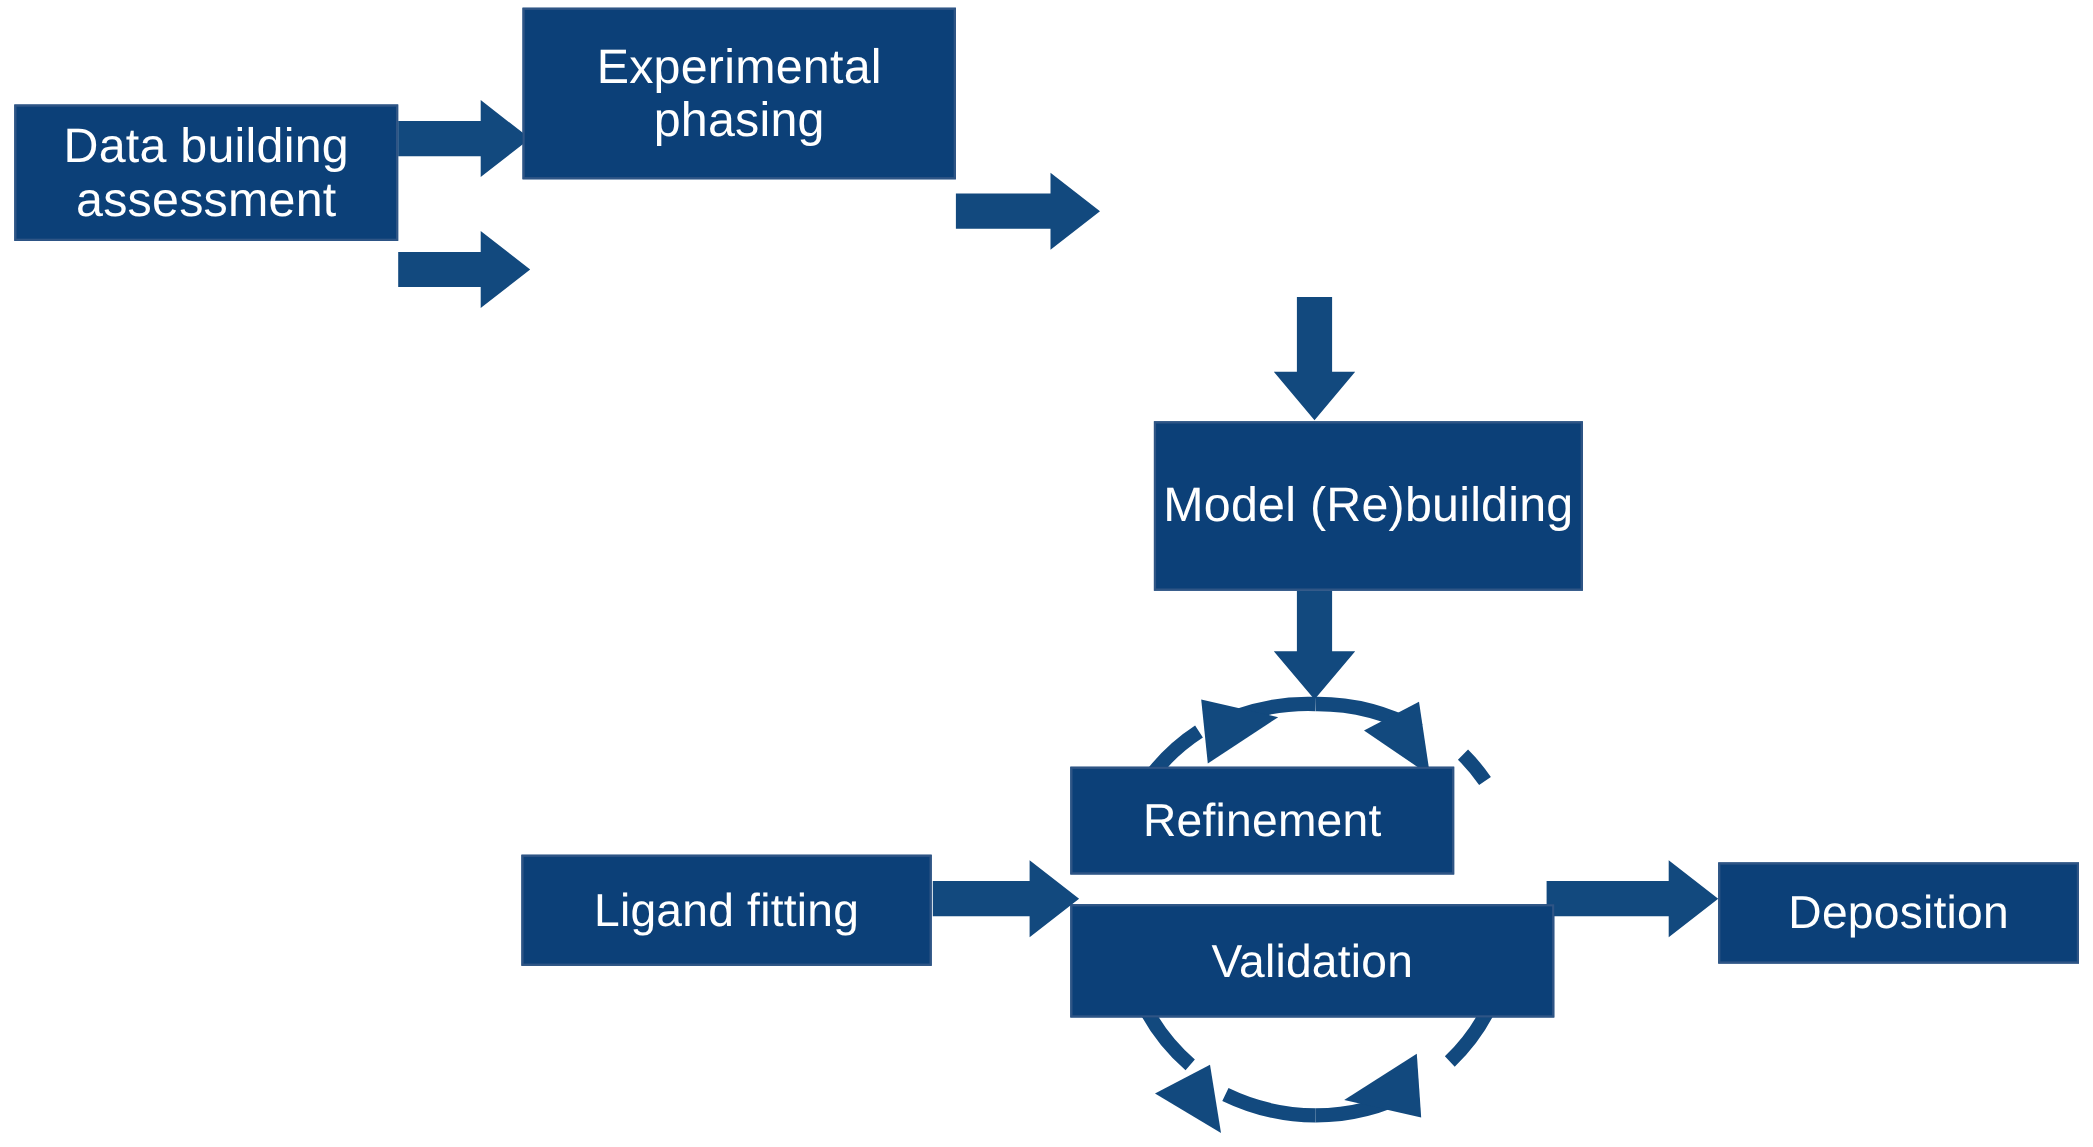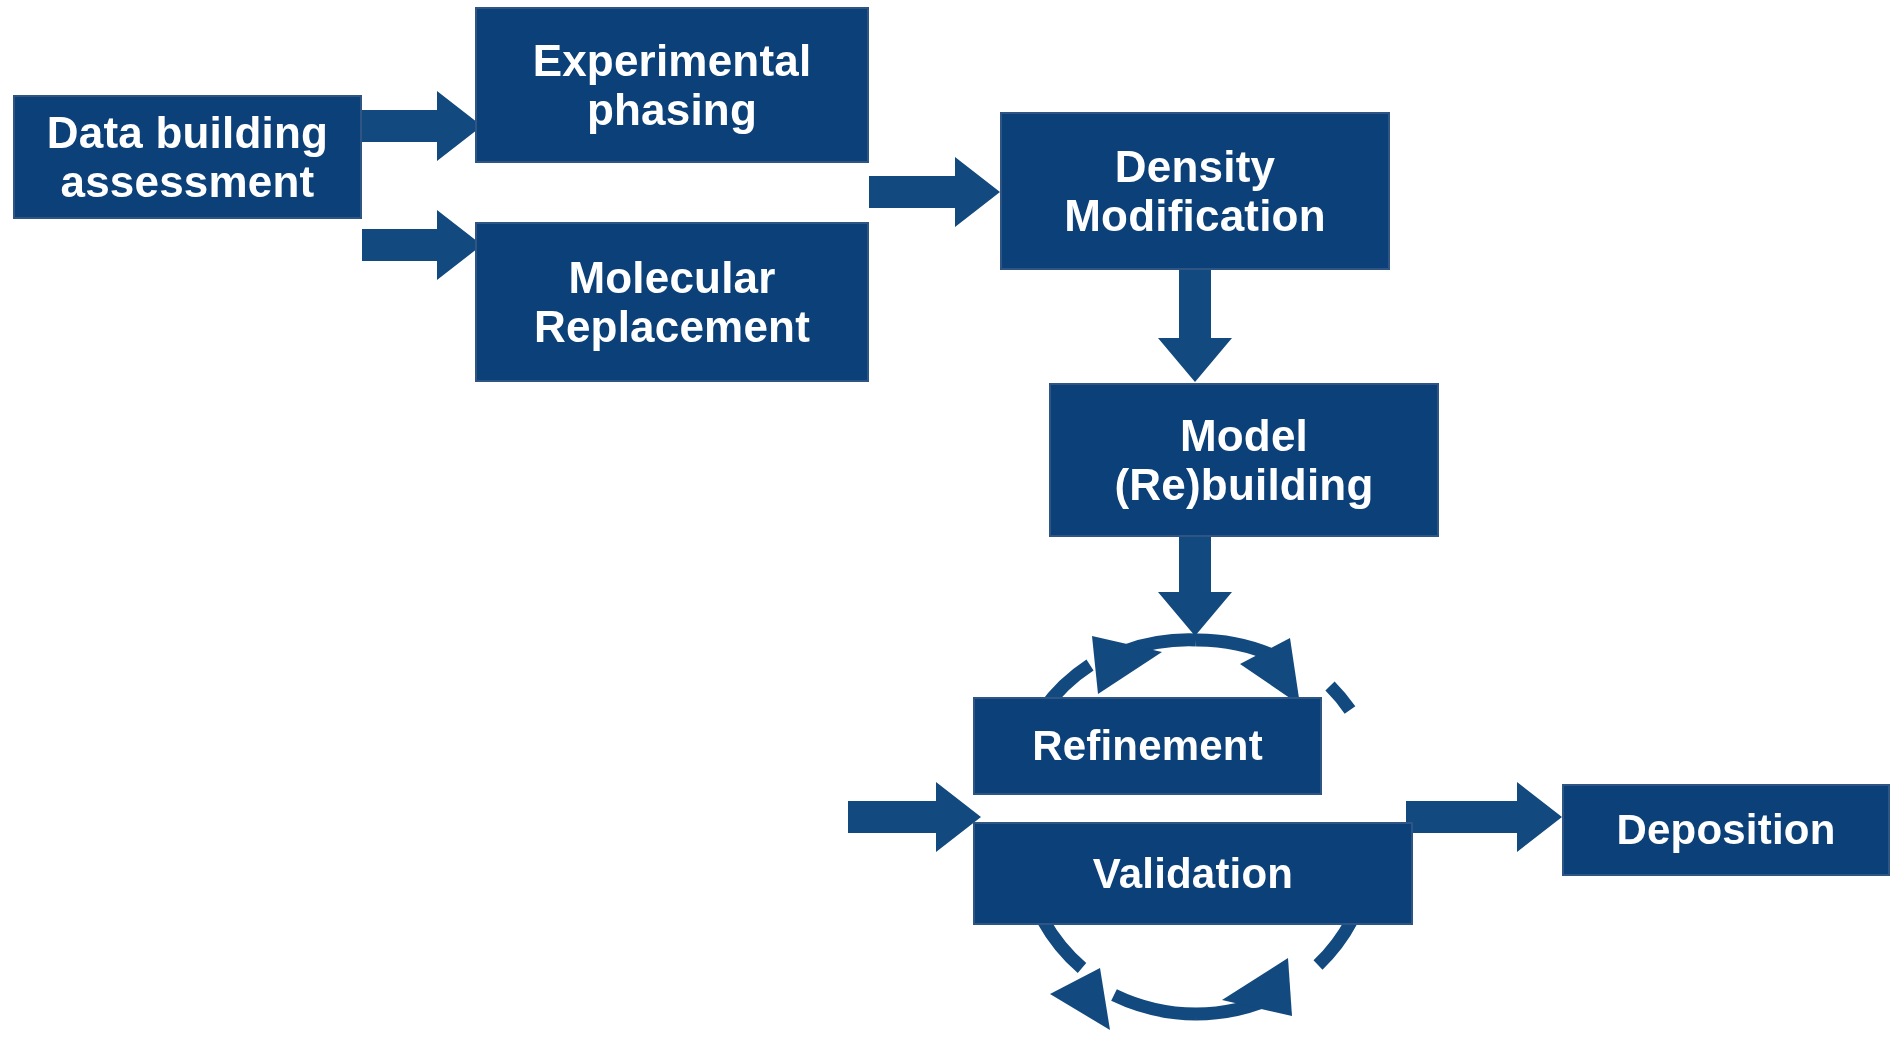--- a/index.html
+++ b/index.html
@@ -19,21 +19,21 @@
     position: absolute;
     background: #0C4078;
     border: 2px solid #2F5585;
     box-sizing: border-box;
     color: #ffffff;
     display: flex;
     align-items: center;
     justify-content: center;
     text-align: center;
     line-height: 1.12;
-    font-weight: 700;
+    font-weight: 400;
     letter-spacing: 0.2px;
     z-index: 5;
   }
   .node span { display: block; width: 100%; }
 
   
   #node-data-quality      { left: 13px;   top: 95px;  width: 349px; height: 124px; font-size: 44px; }
   #node-exp-phasing       { left: 475px;  top: 7px;   width: 394px; height: 156px; font-size: 44px; }
   #node-mol-replacement   { left: 475px;  top: 222px; width: 394px; height: 160px; font-size: 44px; }
   #node-density-mod       { left: 1000px; top: 112px; width: 390px; height: 158px; font-size: 44px; }
@@ -113,38 +113,35 @@
   </svg>
 
   <div class="node" id="node-data-quality">
     <span>Data building assessment</span>
   </div>
 
   <div class="node" id="node-exp-phasing">
     <span>Experimental phasing</span>
   </div>
 
-  <div class="node" id="node-mol-replacement">
-    <span>Molecular Replacement</span>
-  </div>
 
-  <div class="node" id="node-density-mod">
-    <span>Density Modification</span>
-  </div>
 
   <div class="node" id="node-model-rebuilding">
     <span>Model (Re)building</span>
   </div>
 
   <div class="node" id="node-refinement">
     <span>Refinement</span>
   </div>
 
   <div class="node" id="node-validation">
     <span>Validation</span>
   </div>
 
+  <div class="node" id="node-ligand-fitting">
+    <span>Ligand fitting</span>
+  </div>
 
   <div class="node" id="node-deposition">
     <span>Deposition</span>
   </div>
 
 </div>
 
 </body></html>

